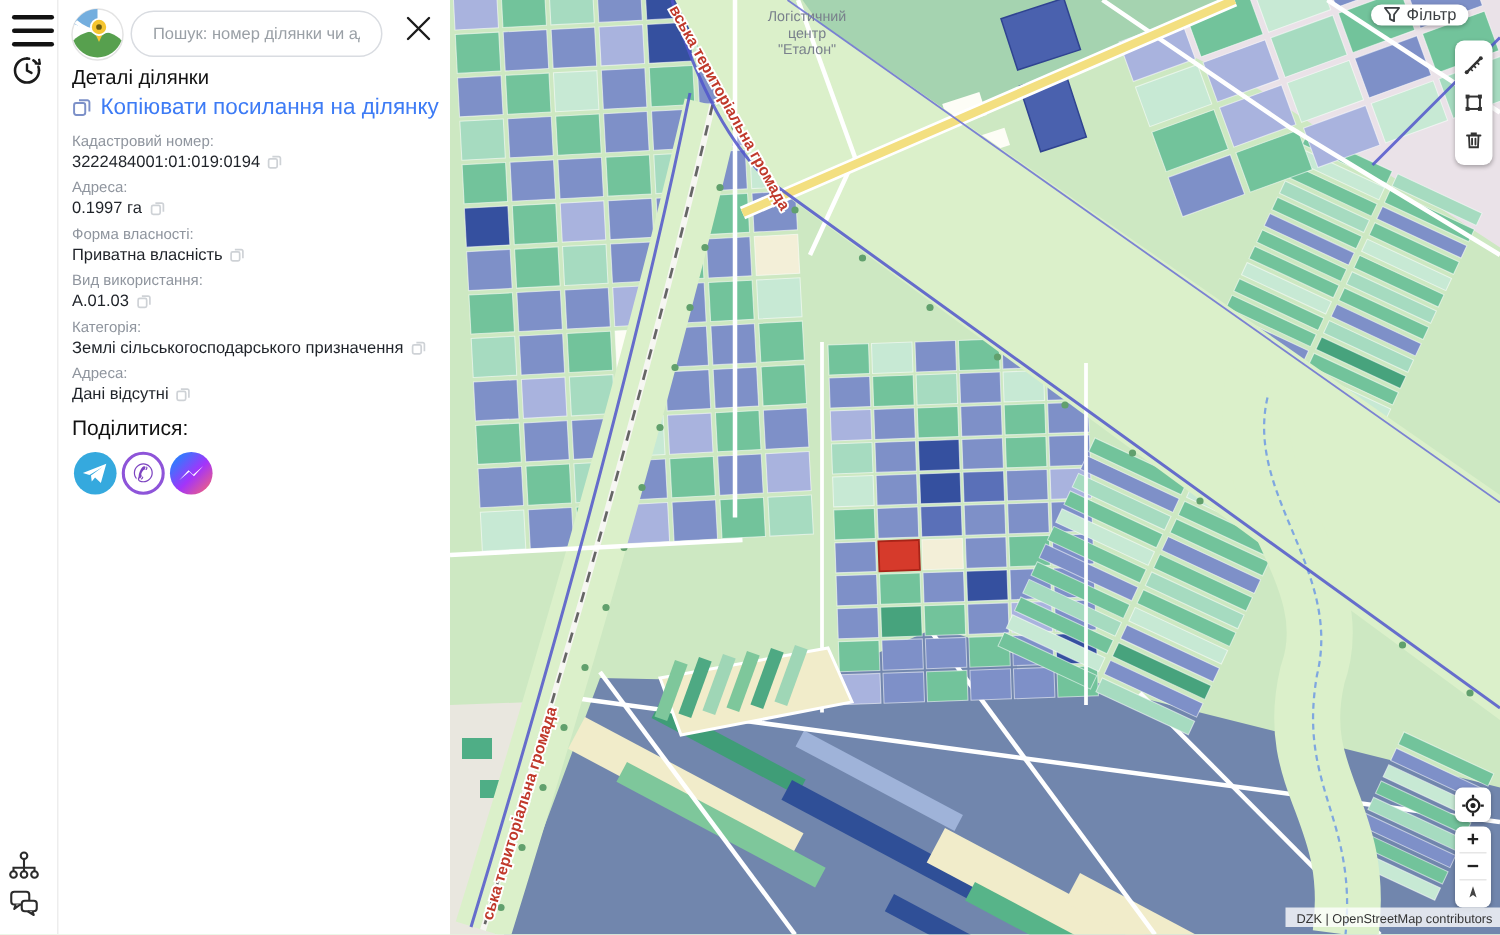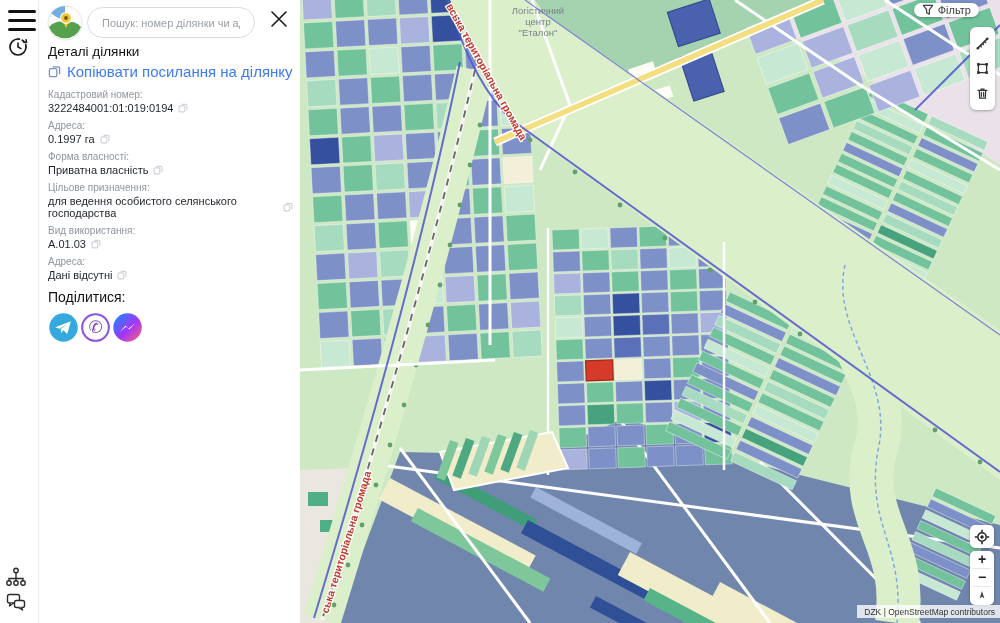--- a/index.html
+++ b/index.html
@@ -550,40 +550,38 @@
       <div class="f-label">Форма власності:</div>
       <div class="f-value">
           <span>Приватна власність</span>
         <svg class="copy-ic" width="10" height="10" viewBox="0 0 14 14">
             <rect x="1.5" y="4" width="8" height="8.5" rx="1.5" fill="none" stroke="#c3c7cd" stroke-width="1.6"></rect>
             <path d="M5 2 h6 a1.5 1.5 0 0 1 1.5 1.5 V10" fill="none" stroke="#c3c7cd" stroke-width="1.6"></path>
           </svg>
         </div>
     </div>
     <div class="field">
-      <div class="f-label">Цільове призначення:</div>
-      <div class="f-value">
-          <span>для ведення особистого селянського господарства</span>
-        <svg class="copy-ic" width="10" height="10" viewBox="0 0 14 14">
-            <rect x="1.5" y="4" width="8" height="8.5" rx="1.5" fill="none" stroke="#c3c7cd" stroke-width="1.6"></rect>
-            <path d="M5 2 h6 a1.5 1.5 0 0 1 1.5 1.5 V10" fill="none" stroke="#c3c7cd" stroke-width="1.6"></path>
-          </svg>
-        </div>
-    </div>
-    <div class="field">
       <div class="f-label">Вид використання:</div>
       <div class="f-value">
           <span>А.01.03</span>
         <svg class="copy-ic" width="10" height="10" viewBox="0 0 14 14">
             <rect x="1.5" y="4" width="8" height="8.5" rx="1.5" fill="none" stroke="#c3c7cd" stroke-width="1.6"></rect>
             <path d="M5 2 h6 a1.5 1.5 0 0 1 1.5 1.5 V10" fill="none" stroke="#c3c7cd" stroke-width="1.6"></path>
           </svg>
         </div>
     </div>
     <div class="field">
+      <div class="f-label">Категорія:</div>
+      <div class="f-value">
+          <span>Землі сільськогосподарського призначення</span>
+        <svg class="copy-ic" width="10" height="10" viewBox="0 0 14 14">
+            <rect x="1.5" y="4" width="8" height="8.5" rx="1.5" fill="none" stroke="#c3c7cd" stroke-width="1.6"></rect>
+            <path d="M5 2 h6 a1.5 1.5 0 0 1 1.5 1.5 V10" fill="none" stroke="#c3c7cd" stroke-width="1.6"></path>
+          </svg>
+        </div>
     </div>
     <div class="field">
       <div class="f-label">Адреса:</div>
       <div class="f-value">
           <span>Дані відсутні</span>
         <svg class="copy-ic" width="10" height="10" viewBox="0 0 14 14">
             <rect x="1.5" y="4" width="8" height="8.5" rx="1.5" fill="none" stroke="#c3c7cd" stroke-width="1.6"></rect>
             <path d="M5 2 h6 a1.5 1.5 0 0 1 1.5 1.5 V10" fill="none" stroke="#c3c7cd" stroke-width="1.6"></path>
           </svg>
         </div>

